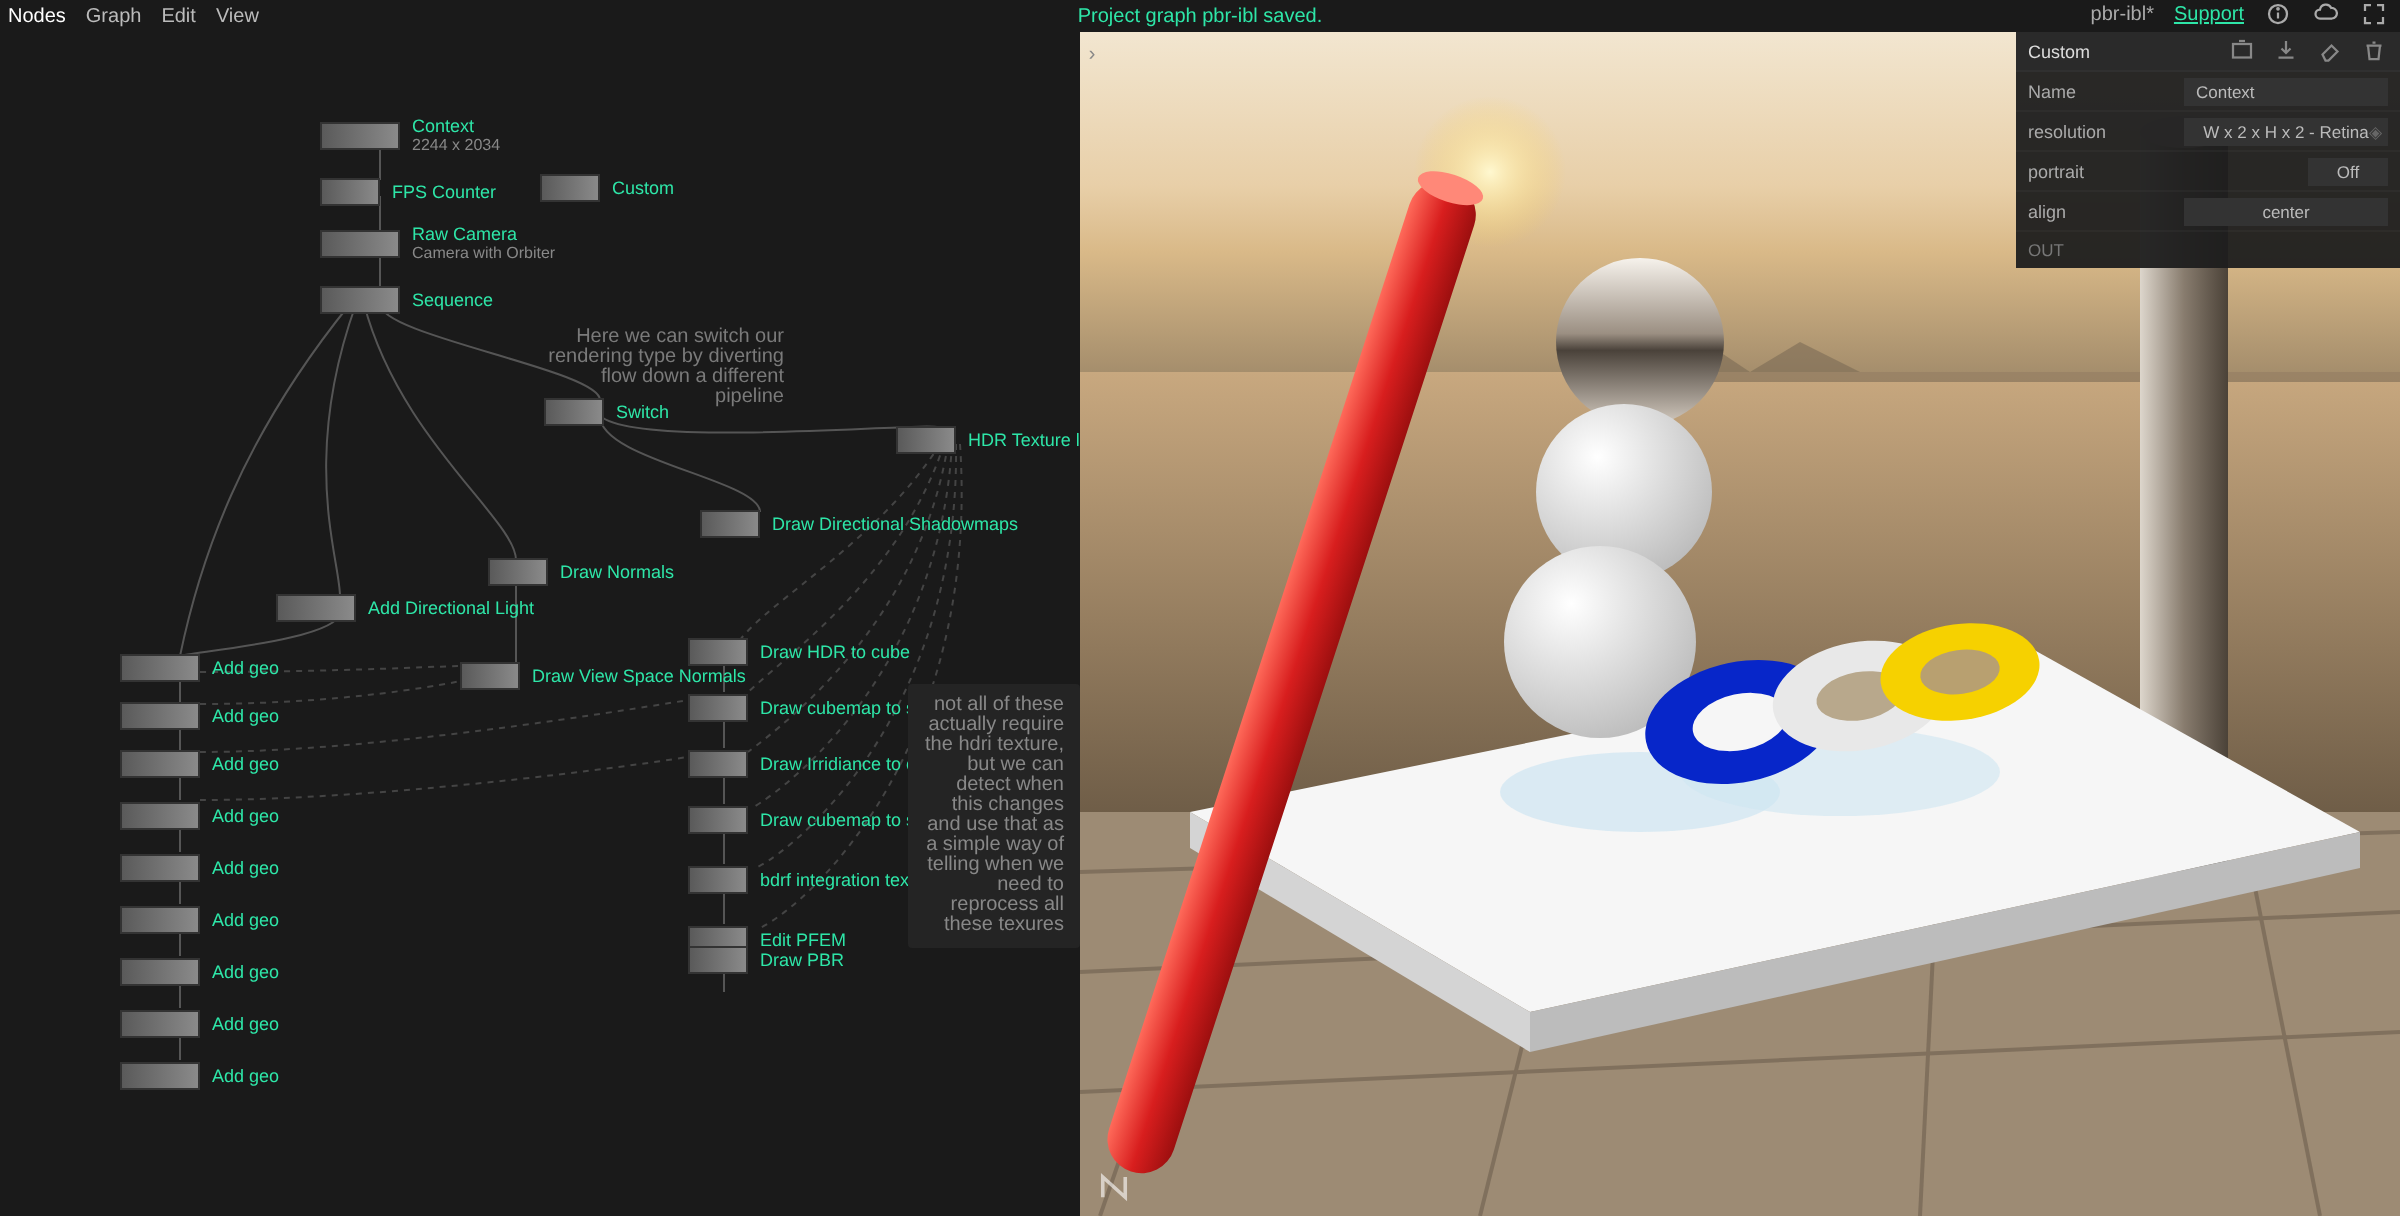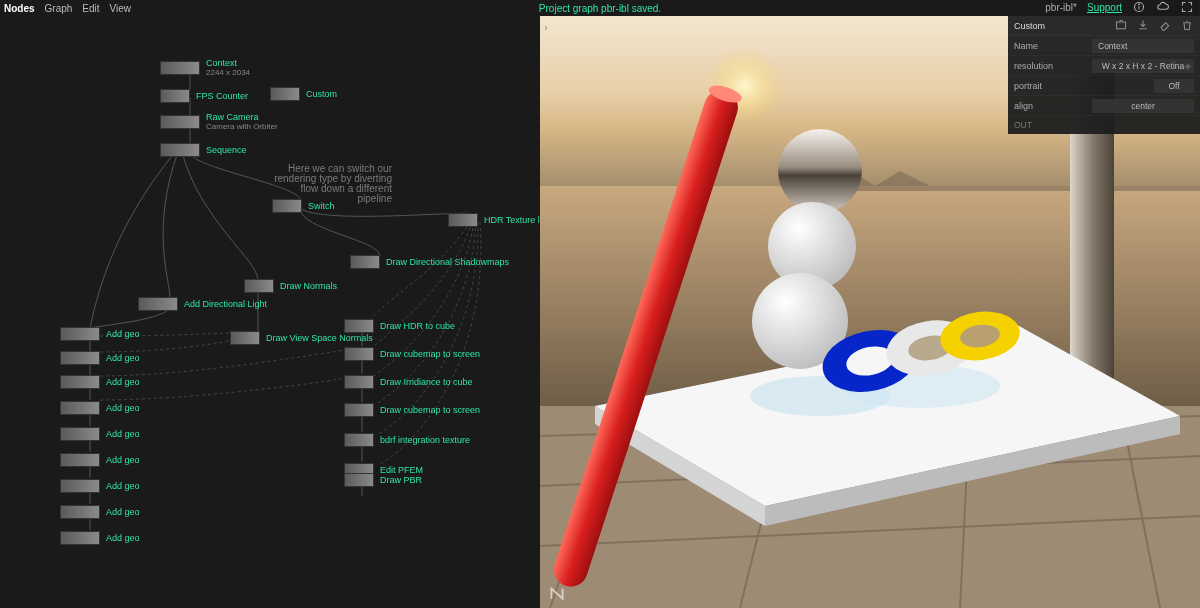--- a/index.html
+++ b/index.html
@@ -13,21 +13,21 @@
     position: relative;
   }
   
   .menubar {
     position: absolute; top: 0; left: 0; right: 0; height: 16px;
     display: flex; align-items: center;
     padding: 0 4px;
     z-index: 30;
   }
   .menubar .menu-item { margin-right: 10px; color: #bbb; cursor: pointer; }
-  .menubar .menu-item.bold { color: #fff; font-weight: 700; }
+  .menubar .menu-item.bold { color: #fff; font-weight: 400; }
   .menubar .center-msg {
     position: absolute; left: 50%; transform: translateX(-50%);
     color: #2ee6a8;
   }
   .menubar .right-cluster {
     position: absolute; right: 6px; top: 0; display: flex; align-items: center; gap: 10px;
   }
   .menubar .right-cluster .proj { color: #aaa; font-style: normal; }
   .menubar .right-cluster .support { color: #2ee6a8; text-decoration: underline; cursor: pointer; }
   .icon-btn { width: 14px; height: 14px; display: inline-flex; align-items: center; justify-content: center; color: #aaa; cursor: pointer; }
@@ -288,20 +288,21 @@
     </div>
   <div class="node" style="left:344px;top:462px">
       <div class="thumb"></div>
       <div class="label">Edit PFEM</div>
     </div>
   <div class="node" style="left:344px;top:472px">
       <div class="thumb"></div>
       <div class="label">Draw  PBR</div>
     </div>
 
+  <div class="comment boxed" style="left:454px;top:342px;max-width:95px">not all of these actually require the hdri texture, but we can detect when this changes and use that as a simple way of telling when we need to reprocess all these texures</div>
 
   <div class="node dbl" style="left:60px;top:326px">
       <div class="thumb"></div>
       <div class="label">Add geo</div>
     </div>
   <div class="node dbl" style="left:60px;top:350px">
       <div class="thumb"></div>
       <div class="label">Add geo</div>
     </div>
   <div class="node dbl" style="left:60px;top:374px">

